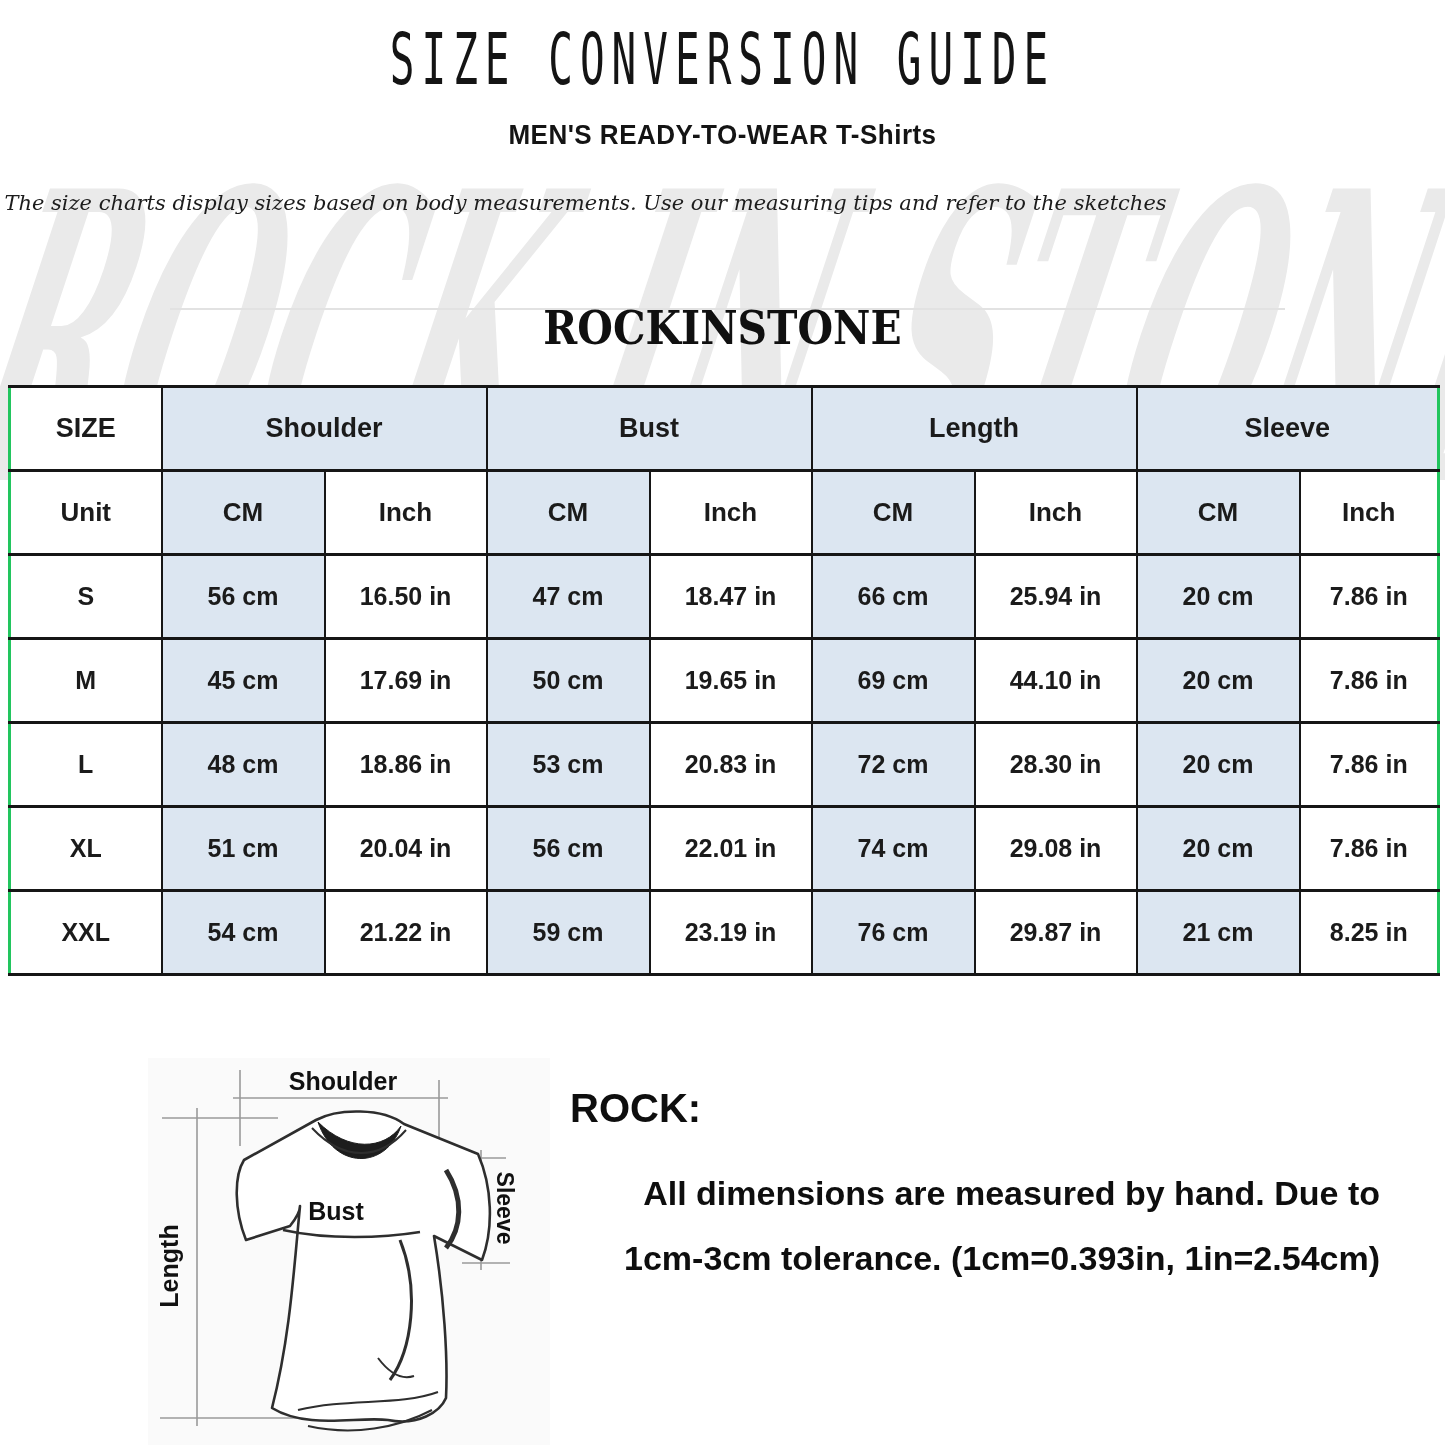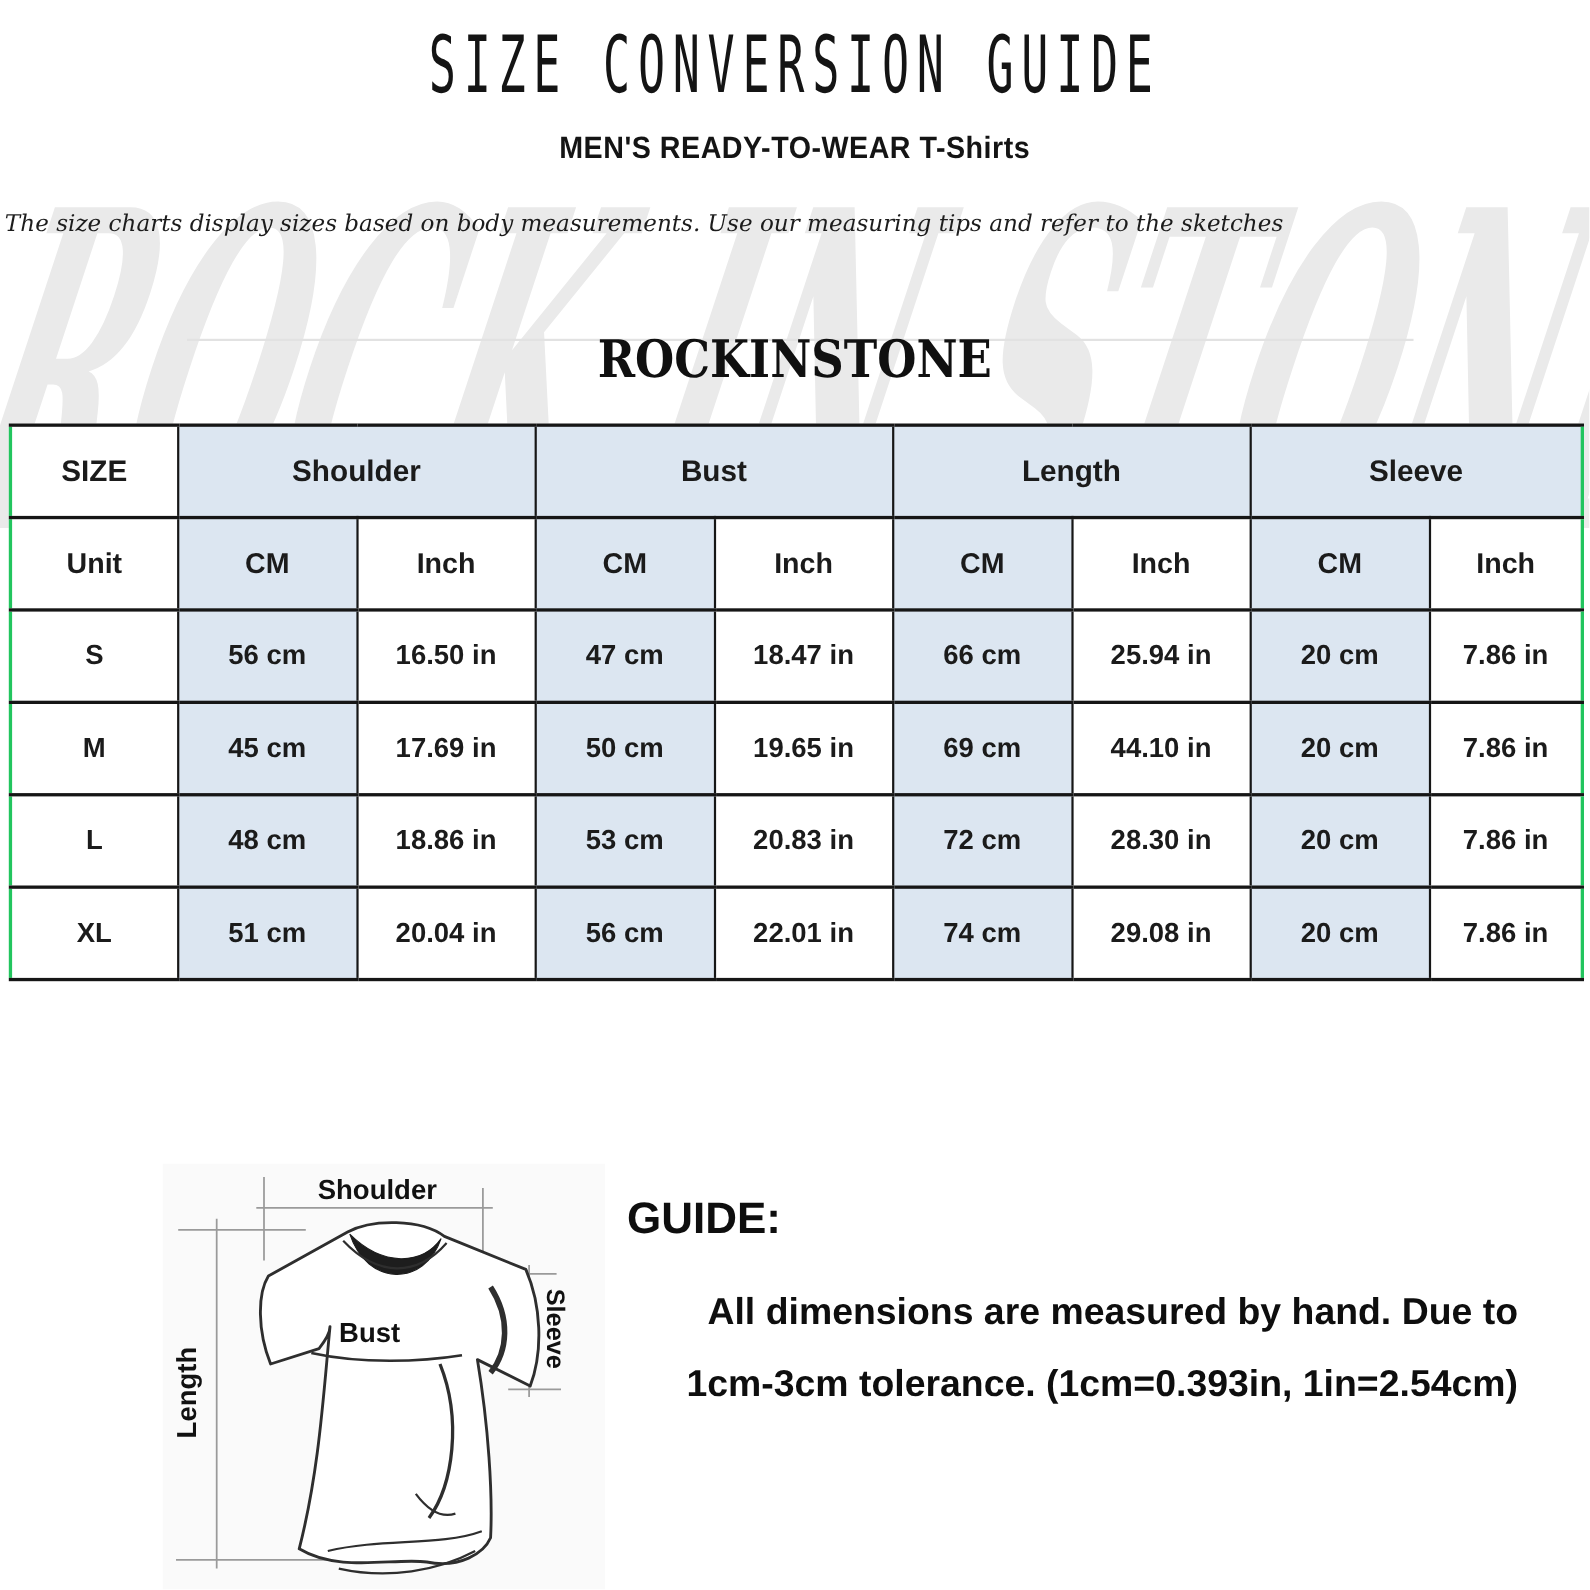--- a/index.html
+++ b/index.html
@@ -133,20 +133,31 @@
     <tr>
       <td class="white dat">XL</td>
       <td class="blue dat">51 cm</td>
       <td class="white dat">20.04 in</td>
       <td class="blue dat">56 cm</td>
       <td class="white dat">22.01 in</td>
       <td class="blue dat">74 cm</td>
       <td class="white dat">29.08 in</td>
       <td class="blue dat">20 cm</td>
       <td class="white dat">7.86 in</td>
+    </tr>
+    <tr>
+      <td class="white dat">XXL</td>
+      <td class="blue dat">54 cm</td>
+      <td class="white dat">21.22 in</td>
+      <td class="blue dat">59 cm</td>
+      <td class="white dat">23.19 in</td>
+      <td class="blue dat">76 cm</td>
+      <td class="white dat">29.87 in</td>
+      <td class="blue dat">21 cm</td>
+      <td class="white dat">8.25 in</td>
     </tr>
   </tbody>
 </table>
 
 <div class="tshirt-panel">
   <svg width="402" height="387" viewBox="0 0 402 387">
 
     <g stroke="#9a9a9a" stroke-width="1.6">
       <line x1="85" y1="40" x2="300" y2="40"></line>
       <line x1="92" y1="12" x2="92" y2="88"></line>
@@ -181,16 +192,16 @@
     <g font-family="Liberation Sans, sans-serif" font-weight="bold" font-size="25" fill="#111111">
       <text x="195" y="32" text-anchor="middle">Shoulder</text>
       <text x="188" y="162" text-anchor="middle">Bust</text>
       <text x="30" y="208" text-anchor="middle" transform="rotate(-90 30 208)">Length</text>
       <text x="349" y="150" text-anchor="middle" transform="rotate(90 349 150)" font-size="23">Sleeve</text>
     </g>
   </svg>
 </div>
 
 <div class="note">
-  <div class="note-heading">GUIDE:</div>
+  <div class="note-heading">ROCK:</div>
   <div class="note-line">All dimensions are measured by hand. Due to</div>
   <div class="note-line">1cm-3cm tolerance. (1cm=0.393in, 1in=2.54cm)</div>
 </div>
 
 </body></html>

